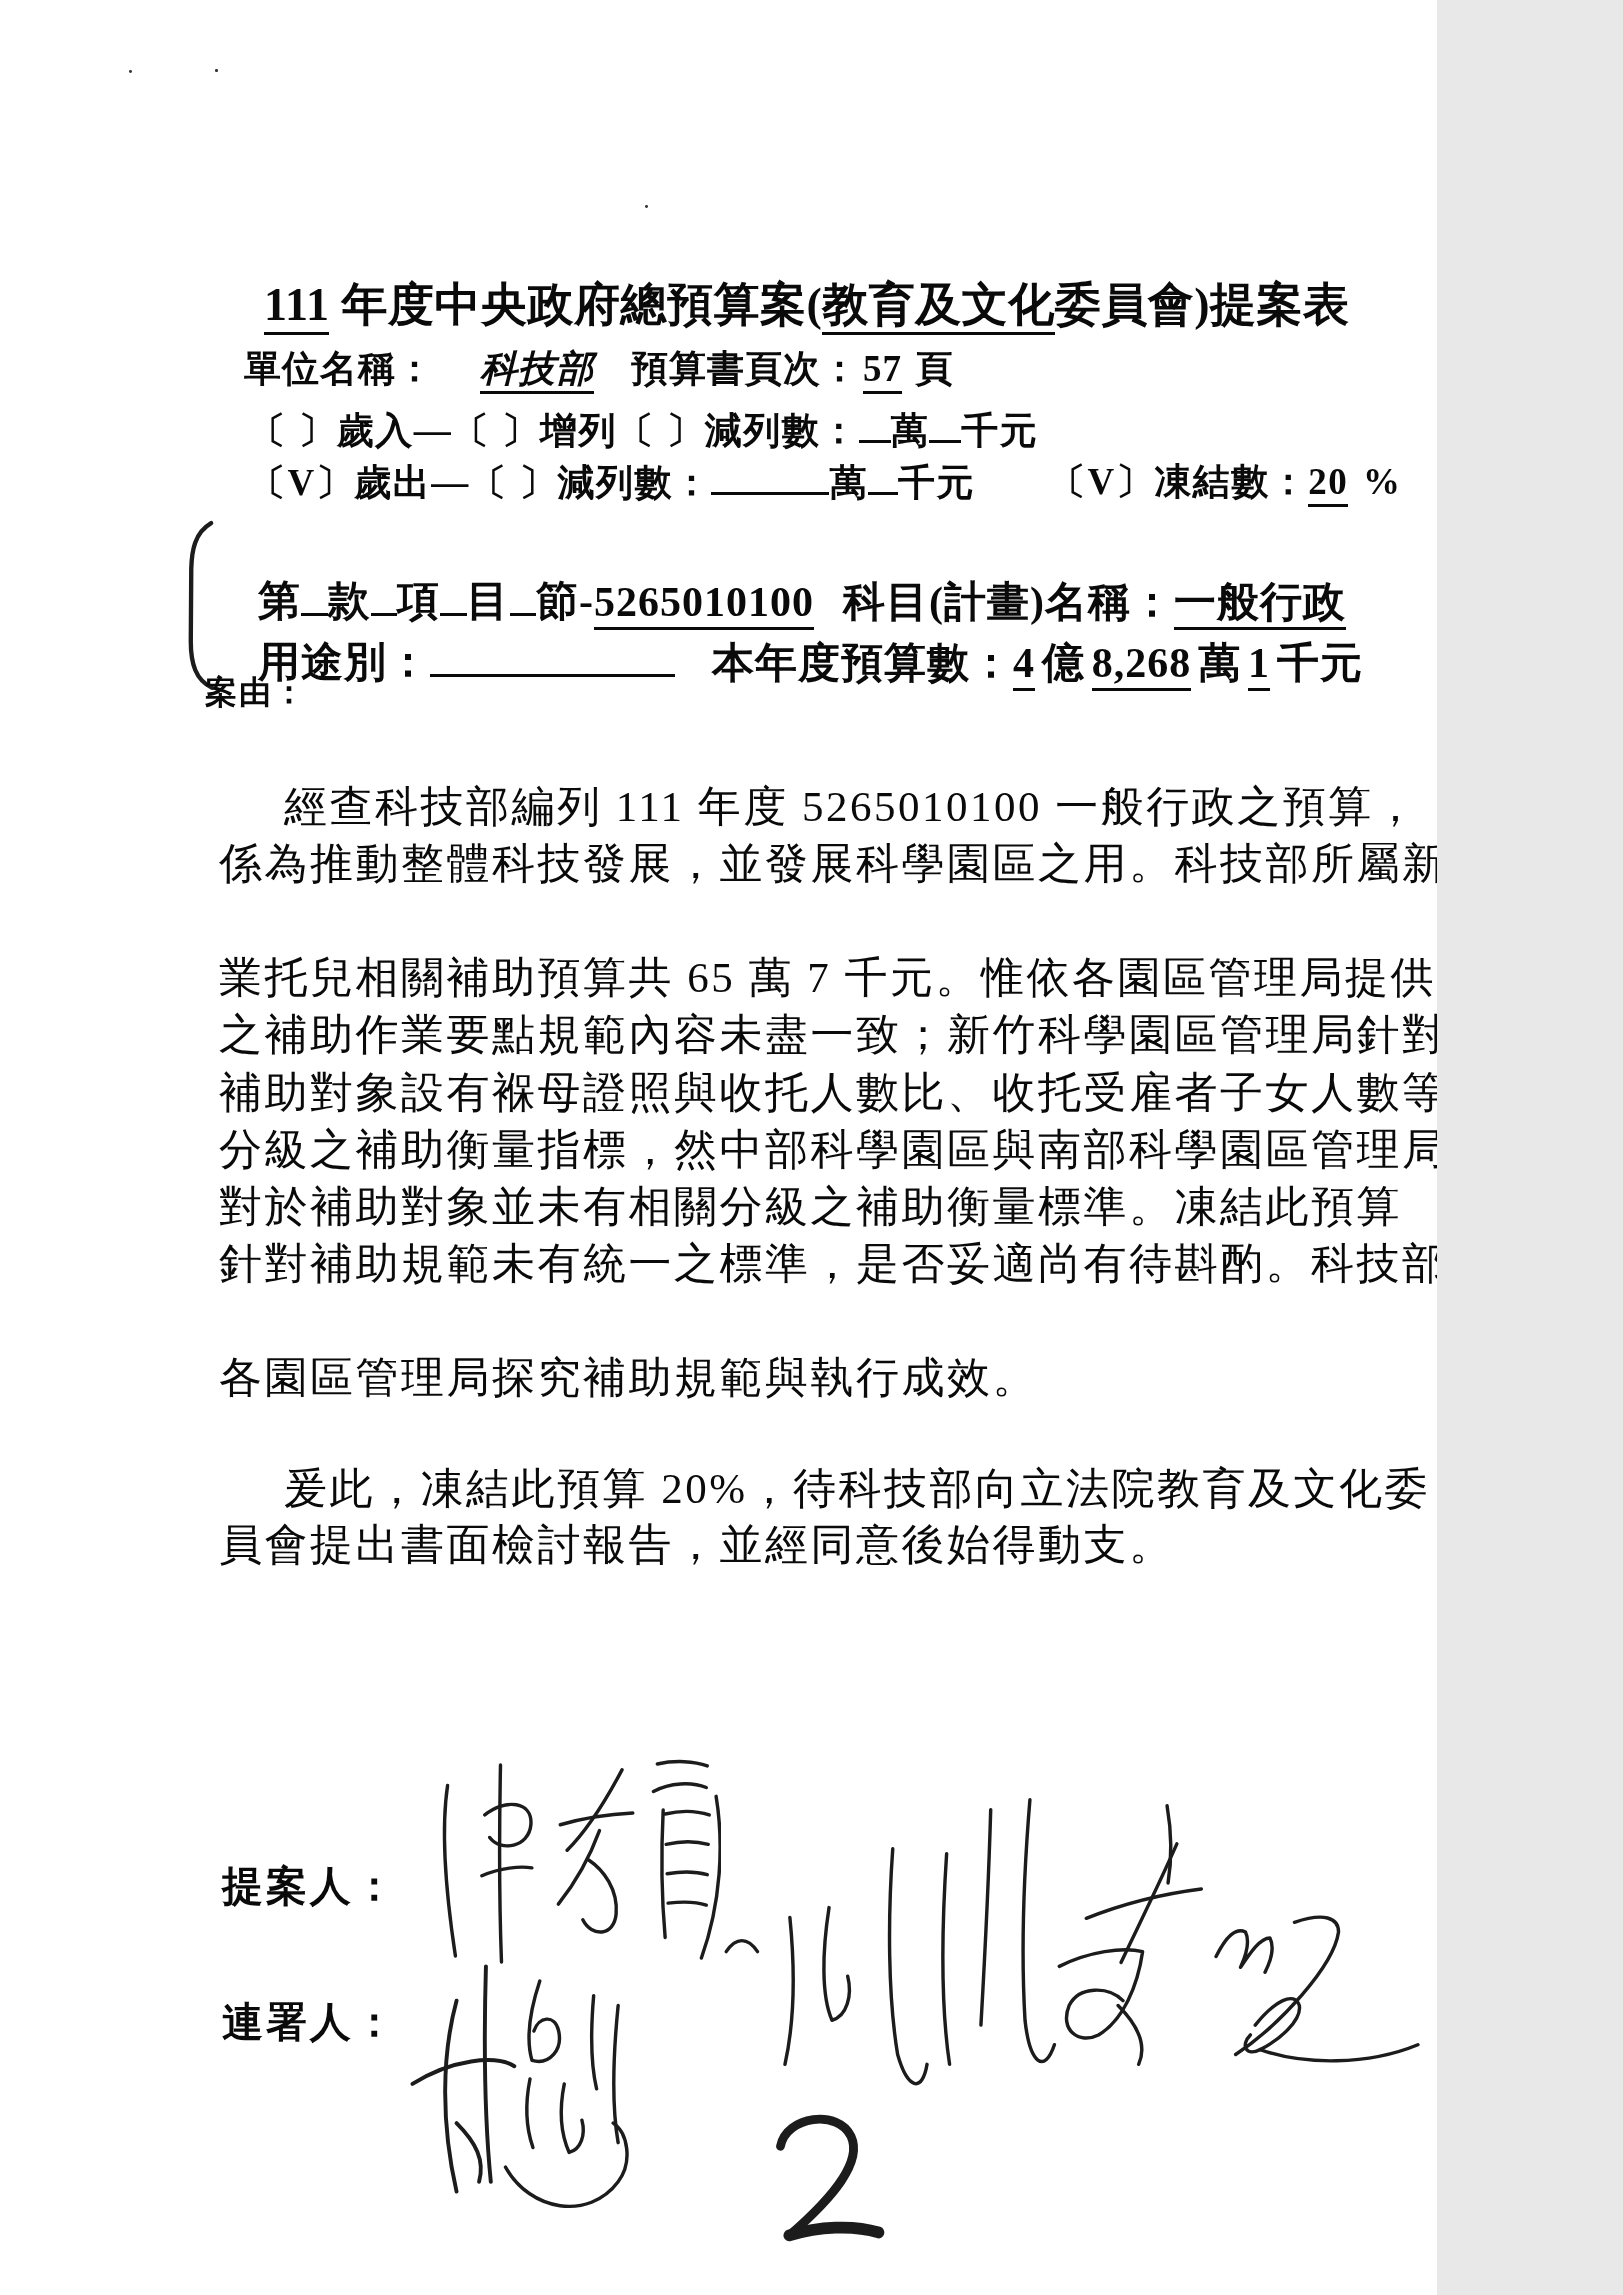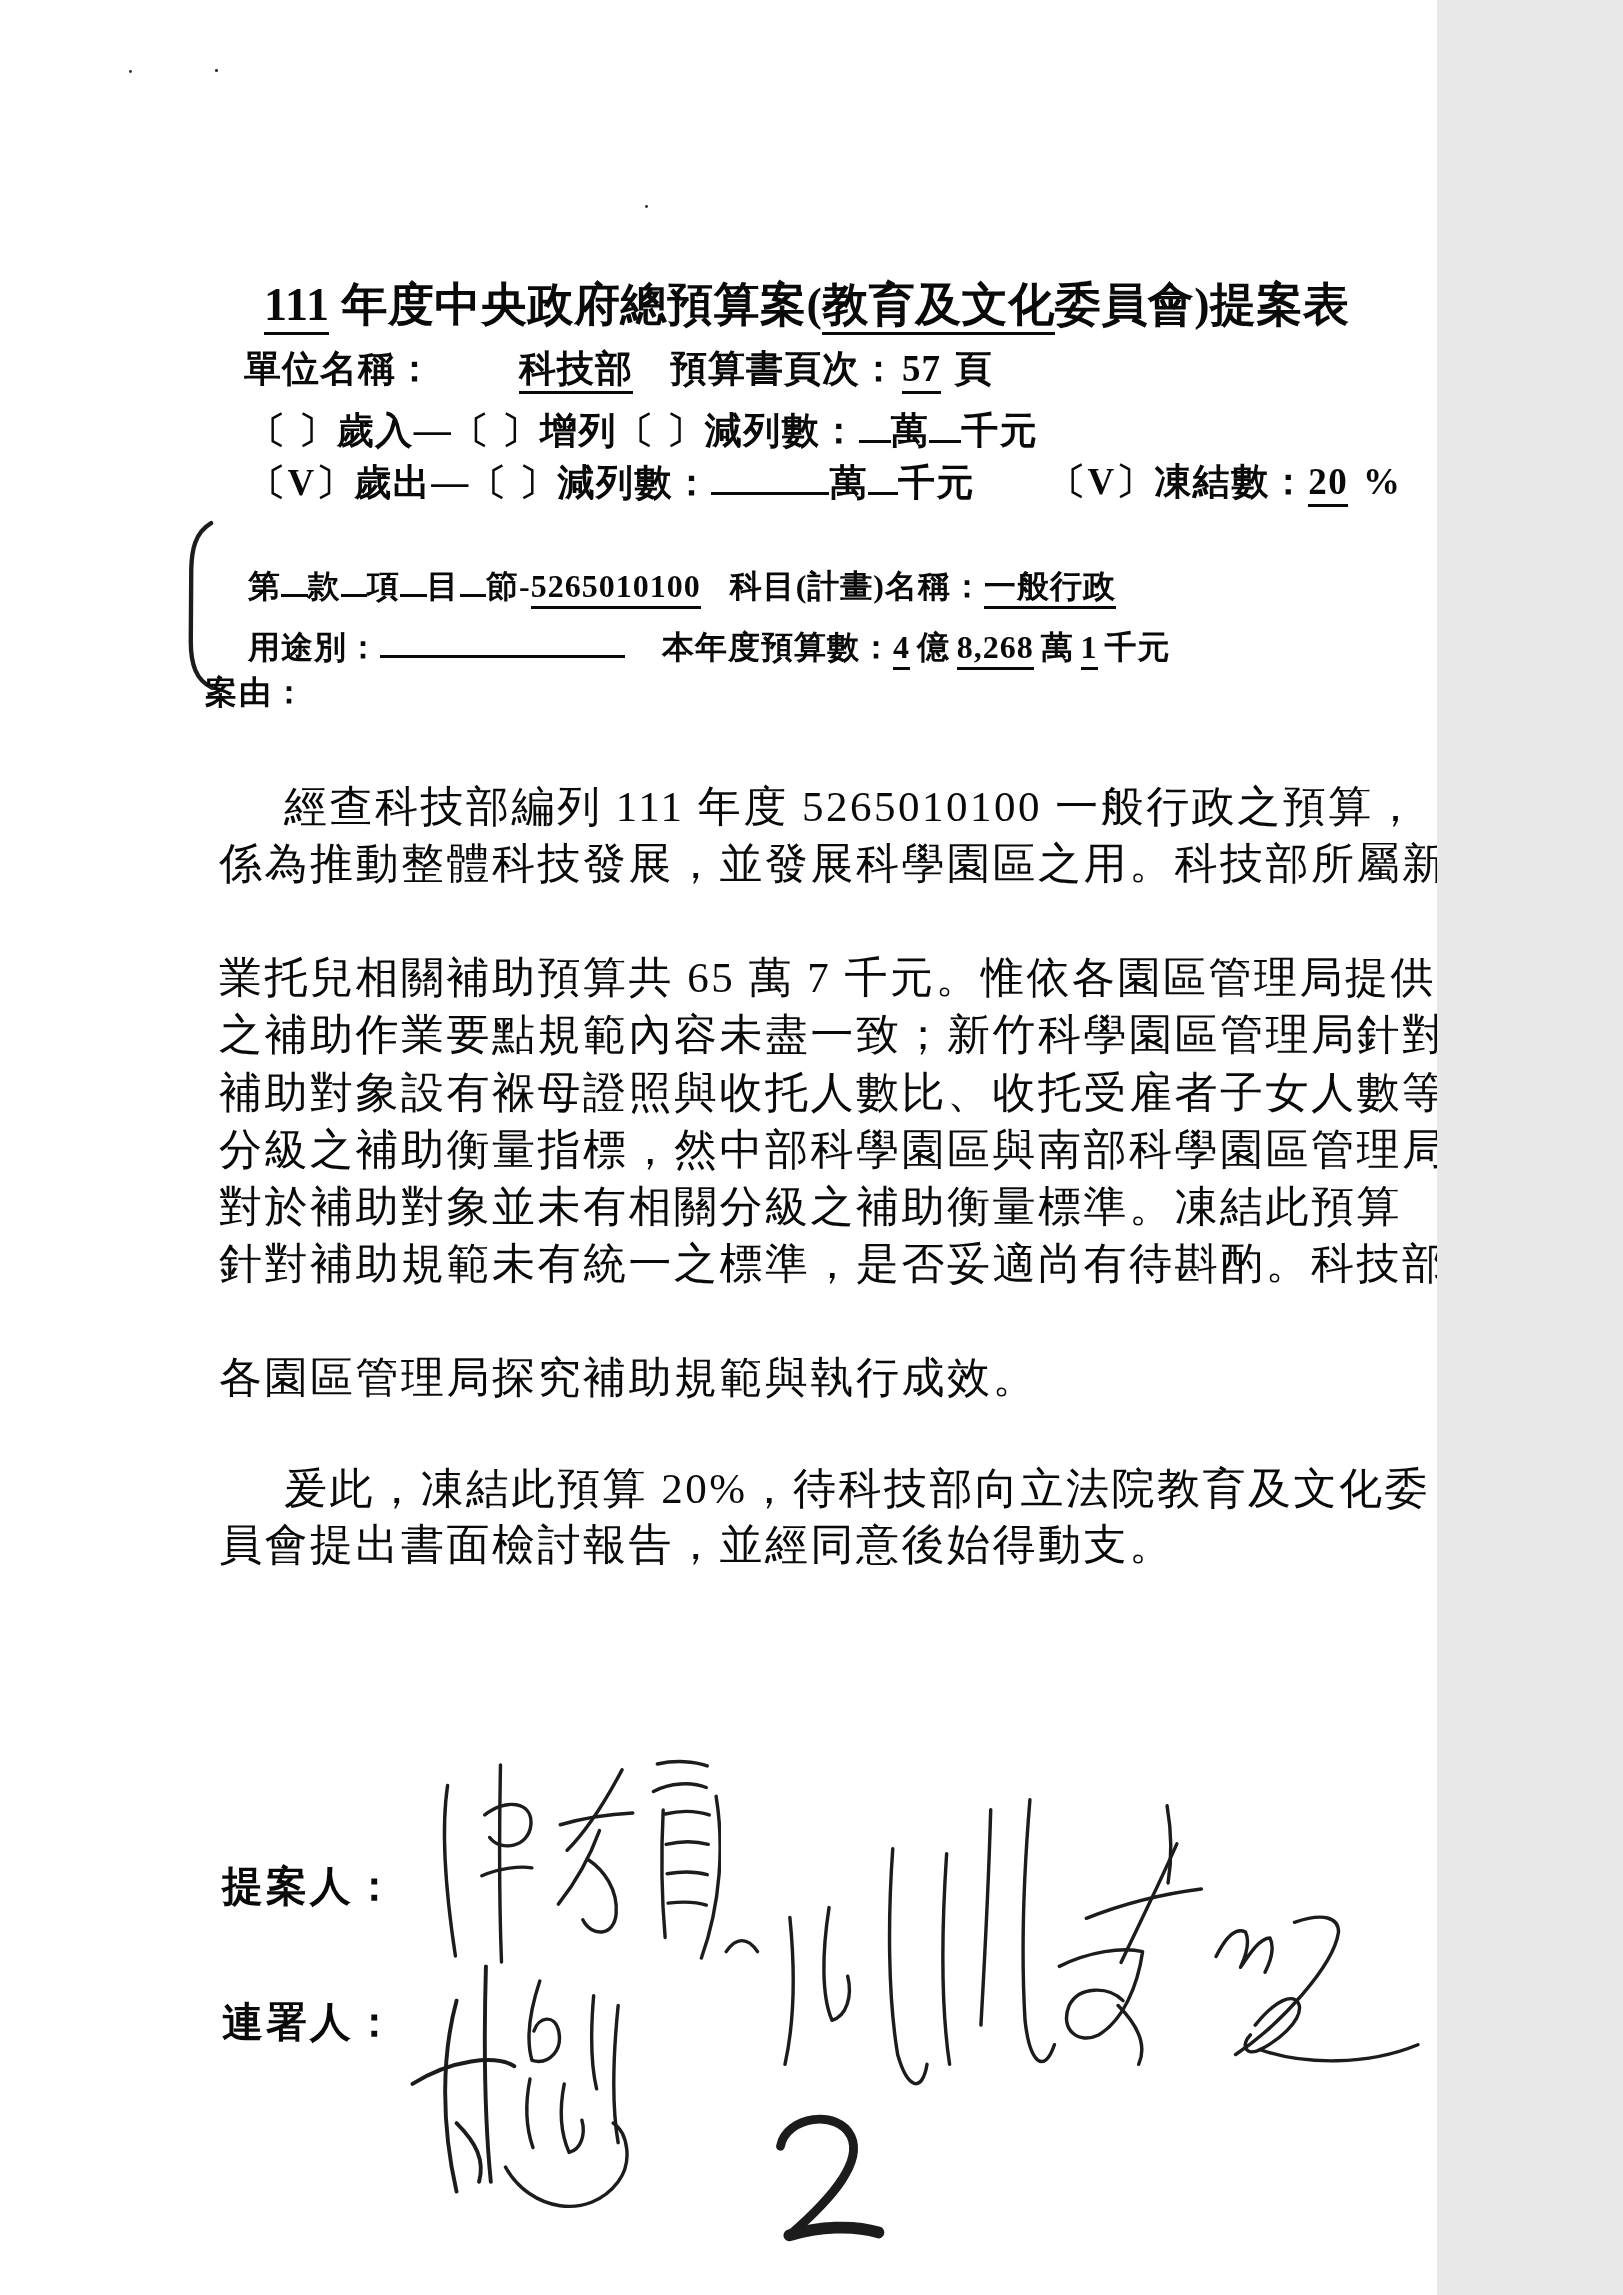--- a/index.html
+++ b/index.html
@@ -6,27 +6,27 @@
   .page{
     position:relative;width:1437px;height:2295px;background:#ffffff;
     font-family:"Liberation Serif","DejaVu Serif",serif;color:#0a0a0a;
     overflow:hidden;
   }
   .line{position:absolute;white-space:pre;line-height:1.08;}
   .bold{font-weight:bold;}
   .title{font-size:46px;letter-spacing:0.5px;}
   .hdr{font-size:37px;letter-spacing:1px;}
   .chk{font-size:37px;letter-spacing:1.5px;}
-  .itm{font-size:32px;letter-spacing:1px;}
+  .itm{font-size:42px;letter-spacing:1px;}
   .case{font-size:32px;letter-spacing:2px;}
   .body{font-size:43px;letter-spacing:2.5px;}
   .plabel{font-size:41px;letter-spacing:2.9px;}
   .u{border-bottom:3.4px solid #0a0a0a;padding-bottom:2.5px;}
   .bl{display:inline-block;border-bottom:3.4px solid #0a0a0a;height:0.82em;vertical-align:baseline;}
-  .ml150{margin-left:85px;} .ml75{margin-left:37px;} .ml60{margin-left:29px;}
+  .ml150{margin-left:46px;font-style:italic;} .ml75{margin-left:37px;} .ml60{margin-left:29px;}
   .ml28{margin-left:13.7px;} .ml8{margin-left:3.9px;} .ml30{margin-left:14.7px;}
   .un{margin:0 6.9px;}
   .sig path{fill:none;stroke:#1c1c1c;stroke-linecap:round;stroke-linejoin:round;}
   .speck{position:absolute;background:#333;border-radius:50%;}
 </style>
 </head>
 <body>
 
 <div class="page">
 

